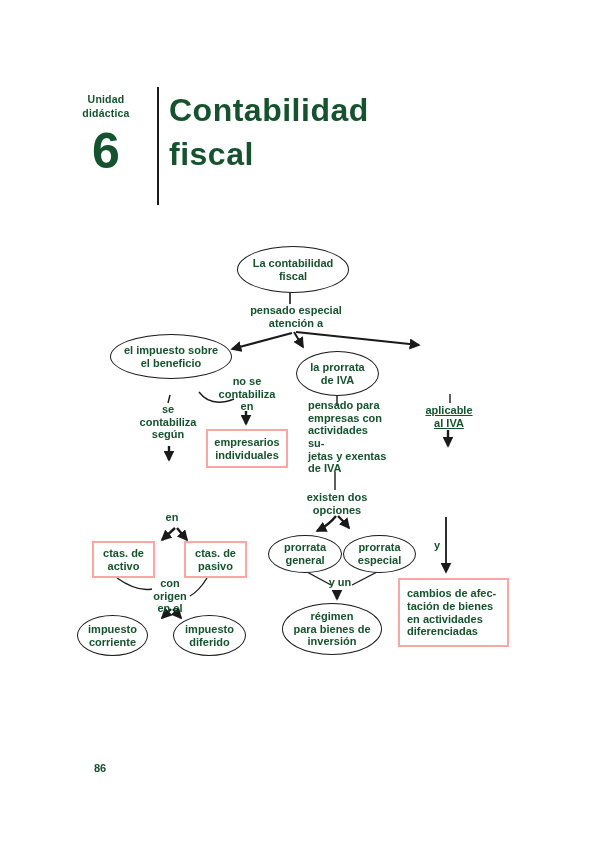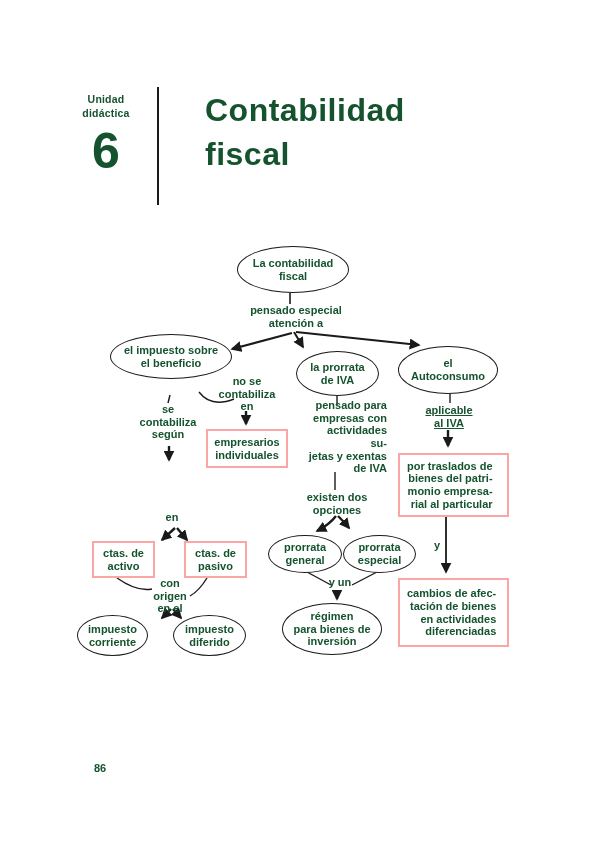--- a/index.html
+++ b/index.html
@@ -18,33 +18,33 @@
   .unit-label {
     font-size: 10.5px; font-weight: bold; line-height: 1.35;
     text-align: center; letter-spacing: .2px;
   }
   .unit-number {
     font-size: 50px; font-weight: bold; text-align: center; line-height: 1;
   }
   .header-divider { width: 2px; background: #1a1a1a; }
   .chapter-title {
     font-size: 32px; font-weight: bold; line-height: 1.38;
-    letter-spacing: .5px; text-align: left; margin-left: 36px;
+    letter-spacing: .5px; text-align: left;
   }
 
   
   .node, .edge-label {
     font-size: 11px; font-weight: bold; line-height: 1.15;
     display: flex; align-items: center; justify-content: center;
     text-align: center;
     box-sizing: border-box;
   }
   .ellipse { border: 1.7px solid #1a1a1a; border-radius: 50%; background:#fff; }
   .rect    { border: 2px solid #fca5a5; background:#fff; }
-  .left-align { justify-content: flex-start; text-align: right; padding-left: 7px; }
+  .left-align { justify-content: flex-start; text-align: left; padding-left: 7px; }
   .edge-label { background: transparent; }
   svg.wires { position:absolute; left:0; top:0; pointer-events:none; }
   .page-number { font-size: 11px; font-weight: bold; padding-left: 48px; }
 </style>
 </head>
 <body>
 
 <div id="page">
 
   <div class="abs unit-label pre" style="left:68px; top:92px; width:76px;">Unidad
@@ -98,22 +98,20 @@
 
   <div class="abs edge-label pre" style="left:248px; top:302px; width:96px; height:30px;">pensado especial
 atención a</div>
 
   <div class="abs node ellipse pre" style="left:110px; top:334px; width:122px; height:45px;">el impuesto sobre
 el beneficio</div>
 
   <div class="abs node ellipse pre" style="left:296px; top:351px; width:83px; height:45px;">la prorrata
 de IVA</div>
 
-  <div class="abs node ellipse pre" style="left:398px; top:346px; width:100px; height:48px;">el
-Autoconsumo</div>
 
   <div class="abs edge-label pre" style="left:133px; top:401px; width:70px; height:42px;">se
 contabiliza
 según</div>
 
   <div class="abs edge-label pre" style="left:213px; top:372px; width:68px; height:44px;">no se
 contabiliza
 en</div>
 
   <div class="abs node rect pre" style="left:206px; top:429px; width:82px; height:39px;">empresarios
@@ -155,24 +153,20 @@
 
   <div class="abs edge-label" style="left:322px; top:575px; width:36px; height:15px;">y un</div>
 
   <div class="abs node ellipse pre" style="left:282px; top:603px; width:100px; height:52px;">régimen
 para bienes de
 inversión</div>
 
   <div class="abs edge-label pre" style="left:420px; top:403px; width:58px; height:28px;text-decoration:underline;">aplicable
 al IVA</div>
 
-  <div class="abs node rect pre left-align" style="left:398px; top:453px; width:111px; height:64px;">por traslados de
-bienes del patri-
-monio empresa-
-rial al particular</div>
 
   <div class="abs edge-label" style="left:429px; top:538px; width:16px; height:15px;">y</div>
 
   <div class="abs node rect pre left-align" style="left:398px; top:578px; width:111px; height:69px;">cambios de afec-
 tación de bienes
 en actividades
 diferenciadas</div>
 
   <div class="abs page-number" style="left:46px; top:762px;">86</div>
 

